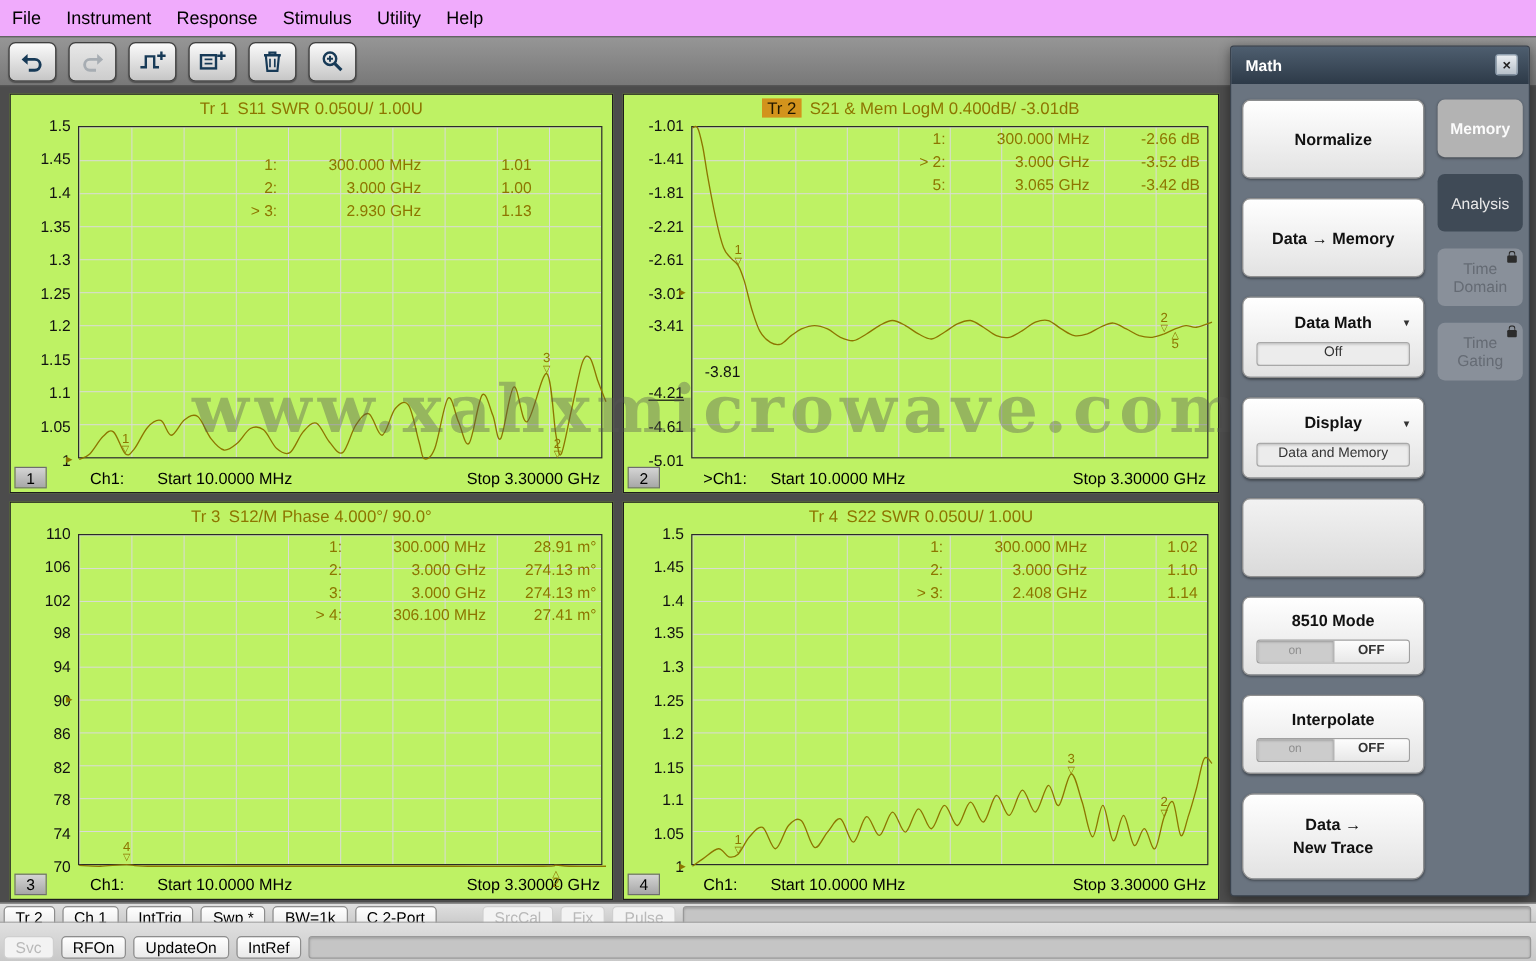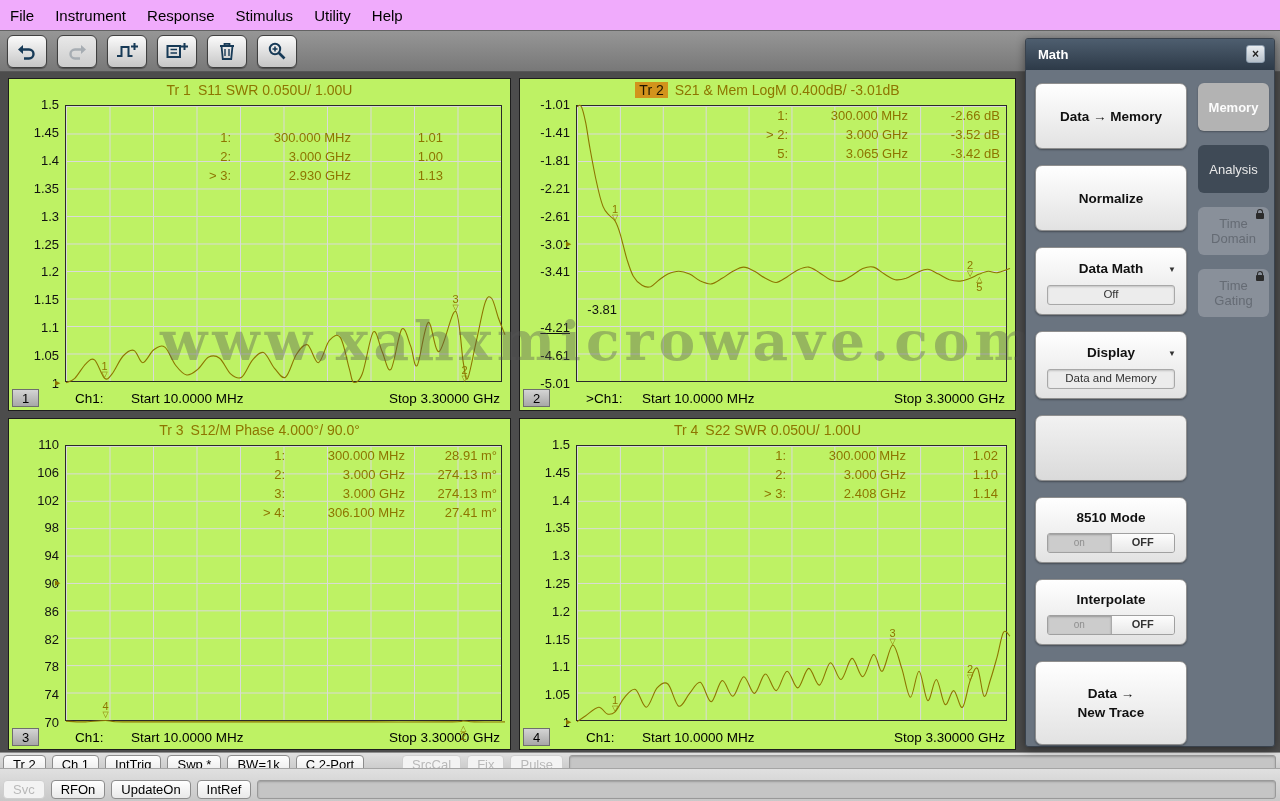--- a/index.html
+++ b/index.html
@@ -60,21 +60,21 @@
              background:linear-gradient(#52627300,#0000) , linear-gradient(#4e5e6f,#2d3a48);
              color:#fff;font-size:13px;font-weight:bold;line-height:31px;padding-left:12px;box-sizing:border-box;}
   .mp-close{position:absolute;top:6px;right:9px;width:19px;height:18px;border:1px solid #90a0b0;
             background:linear-gradient(#e9edf1,#b6c0ca);color:#222;font-size:12px;font-weight:bold;
             line-height:15px;text-align:center;border-radius:3px;padding:0;}
   .mp-buttons{position:absolute;left:9px;top:44px;width:152px;}
   .mbtn{position:relative;background:linear-gradient(#ffffff,#e2e2e2);border:1px solid #8f8f8f;
         border-radius:7px;box-shadow:0 1px 2px rgba(0,0,0,.35);margin-bottom:16px;
         color:#111;font-size:13.5px;font-weight:bold;text-align:center;box-sizing:border-box;}
   .mbtn.plain{height:66px;display:flex;align-items:center;justify-content:center;}
-  .mbtn.twoline{height:84px;display:flex;flex-direction:column;align-items:center;justify-content:center;line-height:19px;}
+  .mbtn.twoline{height:72px;display:flex;flex-direction:column;align-items:center;justify-content:center;line-height:19px;border-radius:10px;}
   .mbtn.dropdown{height:68px;padding-top:13px;}
   .mbtn.toggle{height:66px;padding-top:12px;}
   .mbtn.blank{height:66px;background:linear-gradient(#f2f2f2,#dadada);}
   .ddcaret{position:absolute;right:10px;top:17px;font-size:8px;color:#333;}
   .ddval{position:absolute;left:11px;right:11px;bottom:9px;height:18px;background:#ececec;
          border:1px solid #a8a8a8;border-radius:3px;font-size:11.5px;font-weight:normal;color:#333;
          line-height:17px;box-shadow:inset 0 1px 2px rgba(0,0,0,.18);}
   .tgl{position:absolute;left:11px;right:11px;bottom:9px;height:18px;display:flex;border:1px solid #a0a0a0;
        border-radius:3px;overflow:hidden;font-weight:normal;}
   .tgl .on{flex:1;background:#cccccc;color:#8f8f8f;font-size:10px;line-height:17px;
@@ -362,24 +362,24 @@
 
   <div class="watermark">www.xahxmicrowave.com</div>
 
   <div class="math-panel">
     <div class="mp-header">
       <span>Math</span>
       <button class="mp-close">×</button>
     </div>
     <div class="mp-buttons" id="mp-buttons">
         <div class="mbtn plain">
+          <div class="lbl">Normalize</div>
+        </div>
+        <div class="mbtn plain">
           <div class="lbl">Data → Memory</div>
-        </div>
-        <div class="mbtn plain">
-          <div class="lbl">Normalize</div>
         </div>
         <div class="mbtn dropdown">
           <div class="lbl">Data Math</div>
           <span class="ddcaret">▼</span>
           <div class="ddval">Off</div>
         </div>
         <div class="mbtn dropdown">
           <div class="lbl">Display</div>
           <span class="ddcaret">▼</span>
           <div class="ddval">Data and Memory</div>

